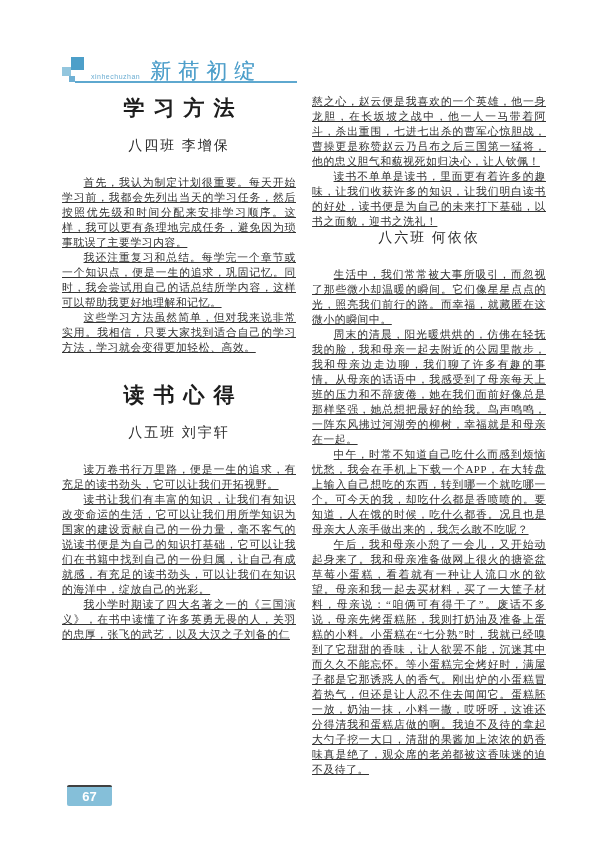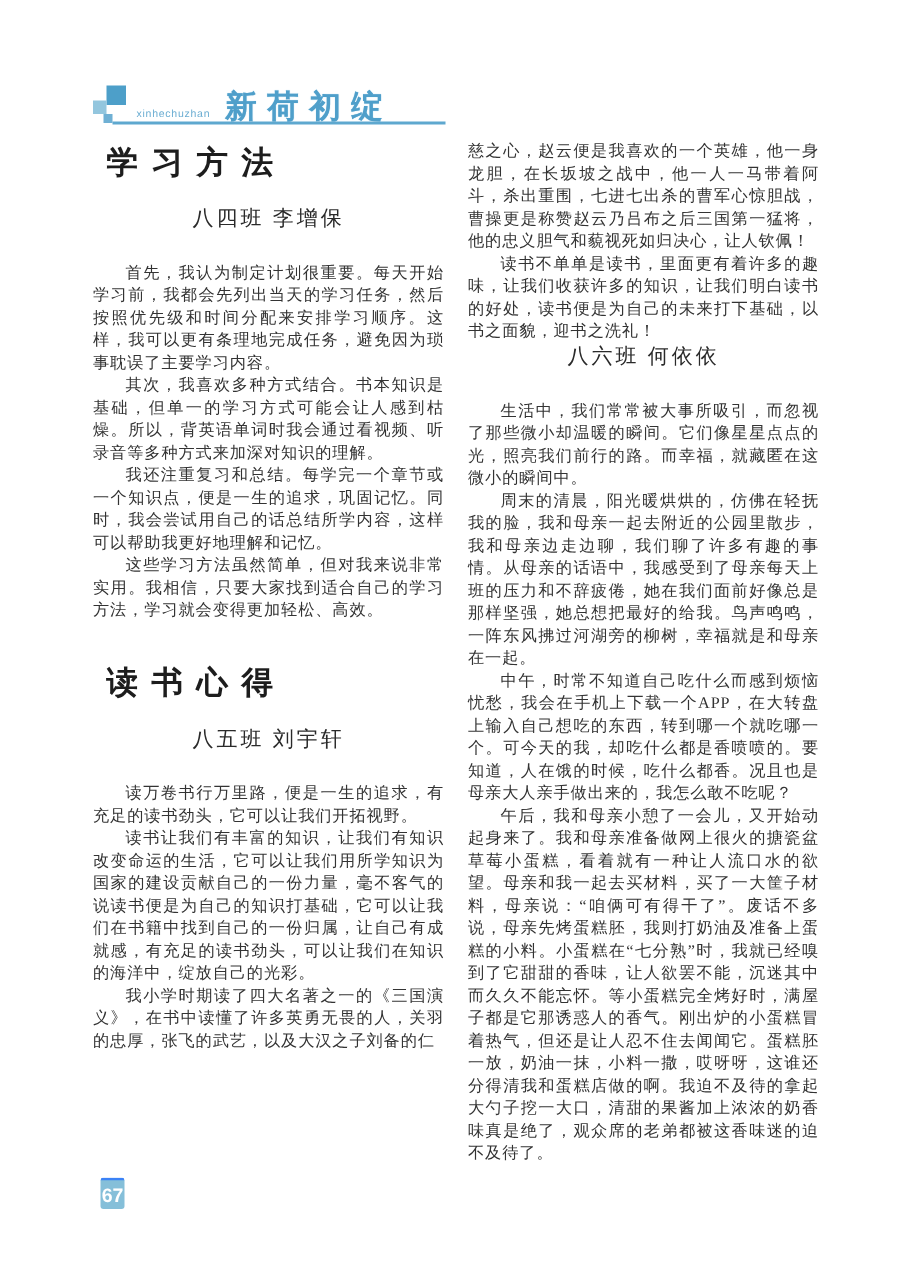--- a/index.html
+++ b/index.html
@@ -18,53 +18,53 @@
   .logo-mark { position:relative; width:24px; height:25px; margin-right:5px; }
   .logo-mark .sq1 { position:absolute; left:9px; top:0;  width:13px; height:13px; background:#4d9fc9; }
   .logo-mark .sq2 { position:absolute; left:0;  top:10px; width:9px;  height:9px;  background:#93c6de; }
   .logo-mark .sq3 { position:absolute; left:7px; top:19px; width:6px; height:6px;  background:#6fb0d4; }
   .logo-sub {
     font-family:"Liberation Sans", sans-serif;
     font-size:7px; color:#6badd2; letter-spacing:0.5px;
     padding-bottom:2px; margin-right:10px;
   }
   .logo-title {
-    font-size:21px; font-weight:bold; color:#4f9fca;
+    font-size:21px; font-weight:normal; color:#4f9fca;
     letter-spacing:7px; line-height:22px;
     text-shadow:0 0 0.6px #7fbcdc;
     margin-top:28px;
   }
   .header-rule { position:absolute; top:81px; left:75px; width:222px; height:2px; background:#5ea8cf; }
 
   
   .columns { position:absolute; top:94px; left:62px; width:484px; display:flex; gap:16px; }
   .col { width:234px; }
 
   .article-title {
-    text-align:left; font-size:21px; font-weight:bold; color:#1d1d1d;
+    text-align:center; font-size:21px; font-weight:bold; color:#1d1d1d;
     letter-spacing:9px; text-indent:9px; margin-bottom:15px;
   }
   .article-author {
     text-align:center; font-size:14px; color:#2a2a2a;
     letter-spacing:2px; margin-bottom:20px;
   }
   .col p {
     font-size:10.8px; line-height:15px; letter-spacing:0.6px;
-    text-align:justify; text-indent:2em; color:#333;
+    text-align:justify; text-indent:2em; color:#333;text-decoration:underline;
   }
   .col p.cont { text-indent:0; }
   .article { margin-bottom:0; }
   .article + .article .article-title { margin-top:26px; }
   .right-col .article .article-title { margin-top:24px; }
 
   
   .page-badge {
     position:absolute; left:67px; top:785px;
-    width:16px; height:21px;
-    background:#85bfd9; border-top:2px solid #3b82f6;
+    width:45px; height:21px;
+    background:#85bfd9; border-top:2px solid #404040;
     color:#ffffff; font-family:"Liberation Sans", sans-serif;
     font-size:13px; font-weight:bold;
     display:flex; align-items:center; justify-content:center;
     border-radius:2px;
   }
 </style>
 </head>
 <body>
 
 <div class="page">
@@ -80,21 +80,20 @@
   </div>
   <div class="header-rule"></div>
 
   <div class="columns">
 
     <div class="col left-col">
       <div class="article">
         <h1 class="article-title">学习方法</h1>
         <div class="article-author">八四班  李增保</div>
         <p>首先，我认为制定计划很重要。每天开始学习前，我都会先列出当天的学习任务，然后按照优先级和时间分配来安排学习顺序。这样，我可以更有条理地完成任务，避免因为琐事耽误了主要学习内容。</p>
-        <p>其次，我喜欢多种方式结合。书本知识是基础，但单一的学习方式可能会让人感到枯燥。所以，背英语单词时我会通过看视频、听录音等多种方式来加深对知识的理解。</p>
         <p>我还注重复习和总结。每学完一个章节或一个知识点，便是一生的追求，巩固记忆。同时，我会尝试用自己的话总结所学内容，这样可以帮助我更好地理解和记忆。</p>
         <p>这些学习方法虽然简单，但对我来说非常实用。我相信，只要大家找到适合自己的学习方法，学习就会变得更加轻松、高效。</p>
       </div>
 
       <div class="article">
         <h1 class="article-title">读书心得</h1>
         <div class="article-author">八五班  刘宇轩</div>
         <p>读万卷书行万里路，便是一生的追求，有充足的读书劲头，它可以让我们开拓视野。</p>
         <p>读书让我们有丰富的知识，让我们有知识改变命运的生活，它可以让我们用所学知识为国家的建设贡献自己的一份力量，毫不客气的说读书便是为自己的知识打基础，它可以让我们在书籍中找到自己的一份归属，让自己有成就感，有充足的读书劲头，可以让我们在知识的海洋中，绽放自己的光彩。</p>
         <p>我小学时期读了四大名著之一的《三国演义》，在书中读懂了许多英勇无畏的人，关羽的忠厚，张飞的武艺，以及大汉之子刘备的仁</p>

